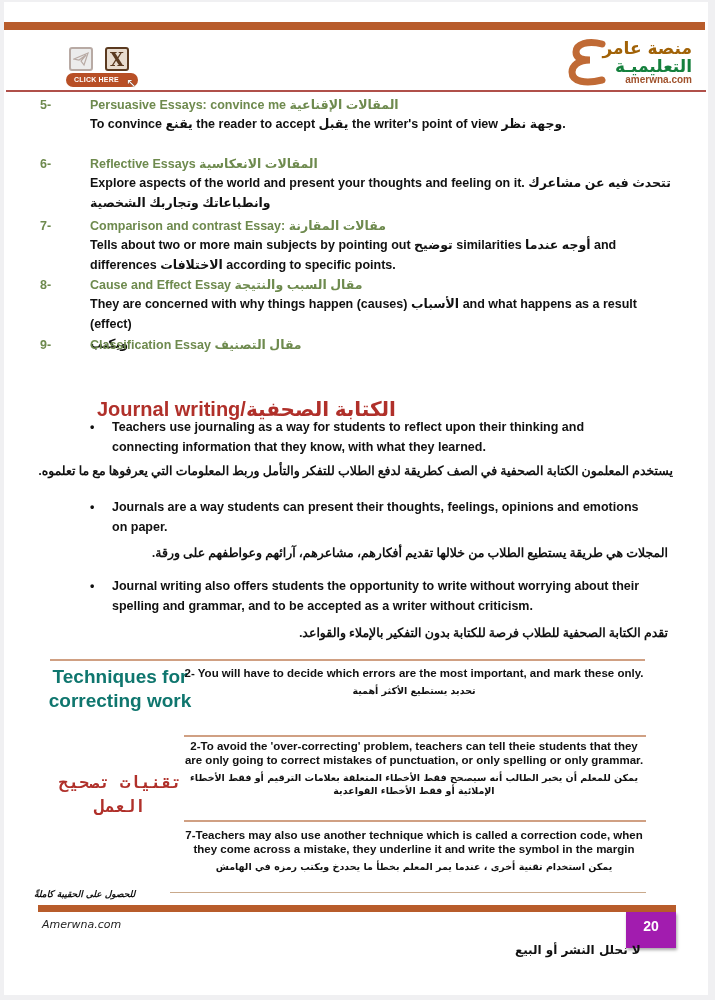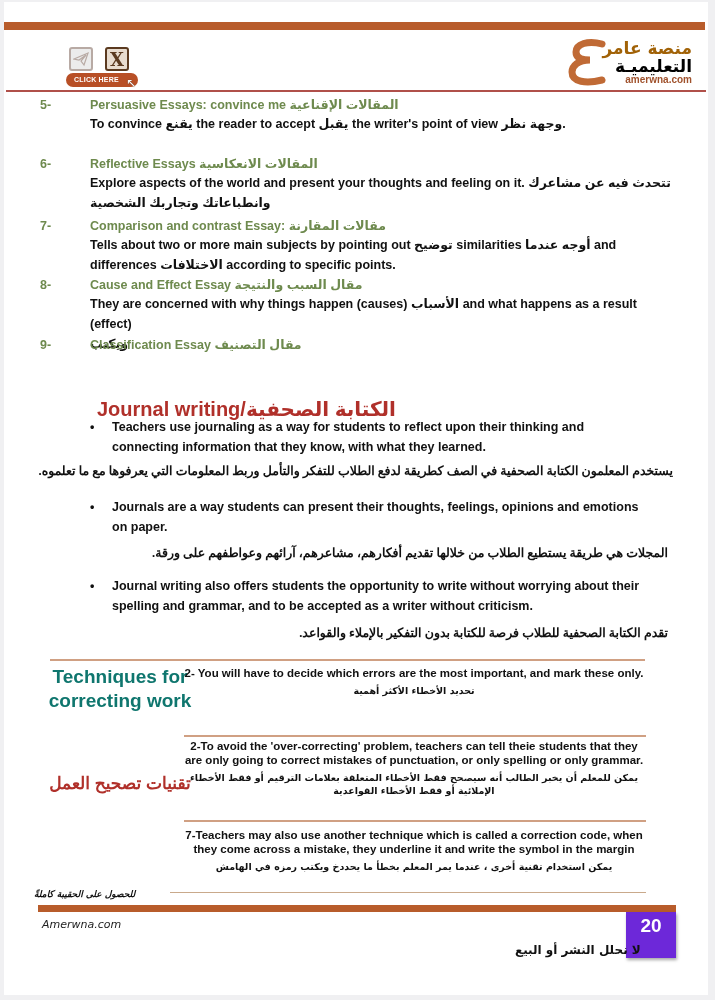--- a/index.html
+++ b/index.html
@@ -12,52 +12,52 @@
   
   .social { position: absolute; left: 66px; top: 46px; width: 80px; height: 46px; }
   .tg { position: absolute; left: 3px; top: 1px; width: 24px; height: 24px; border: 2px solid #b8aaa4; border-radius: 3px; background: #ececec; display: flex; align-items: center; justify-content: center; }
   .xi { position: absolute; left: 39px; top: 1px; width: 24px; height: 24px; border: 2px solid #5b3a20; border-radius: 3px; background: #e8dccf; display: flex; align-items: center; justify-content: center; font-weight: bold; font-size: 18px; color: #5b3a20; font-family: "DejaVu Serif", serif; }
   .click { position: absolute; left: 0; top: 27px; width: 72px; height: 14px; background: #b84f26; border-radius: 7px; color: #fff; font-size: 7px; font-weight: bold; line-height: 14px; padding-left: 8px; letter-spacing: 0.2px; }
   .cursor { position: absolute; left: 60px; top: 30px; font-size: 12px; color: #fff; text-shadow: 0 0 1px #333; }
 
   .logo { position: absolute; left: 560px; top: 38px; width: 140px; height: 50px; }
   .logo-e { position: absolute; left: 8px; top: 0; width: 38px; height: 48px; }
   .logo-ar1 { position: absolute; right: 8px; top: 0; font-size: 17px; color: #a16207; font-weight: bold; direction: rtl; font-family: "DejaVu Sans", sans-serif; }
-  .logo-ar2 { position: absolute; right: 8px; top: 18px; font-size: 17px; color: #000000; font-weight: bold; direction: rtl; font-family: "DejaVu Sans", sans-serif; }
+  .logo-ar2 { position: absolute; right: 8px; top: 18px; font-size: 17px; color: #15803d; font-weight: bold; direction: rtl; font-family: "DejaVu Sans", sans-serif; }
   .logo-url { position: absolute; right: 8px; top: 36px; font-size: 10px; color: #a0522d; font-weight: bold; }
 
   .header-line { position: absolute; left: 6px; top: 90px; width: 700px; height: 2px; background: #b0504a; }
 
   
   .essay { position: absolute; left: 40px; width: 640px; }
   .essay-title { font-size: 12.5px; font-weight: bold; color: #6e8a4e; height: 18px; line-height: 18px; }
   .essay-num { display: inline-block; width: 50px; color: #6e8a4e; }
   .essay-body { margin-left: 50px; font-size: 12.5px; font-weight: bold; line-height: 20px; color: #111; }
 
   .section-title { position: absolute; left: 90px; top: 397px; font-size: 20px; font-weight: bold; color: #b0302a; margin-left: 7px; }
 
   .bullet { position: absolute; left: 90px; width: 560px; font-size: 12.5px; font-weight: bold; line-height: 20px; }
   .bullet-dot { position: absolute; left: 0; top: 0; }
   .bullet-text { margin-left: 22px; display: block; }
   .ar-line { position: absolute; right: 47px; font-size: 12.5px; font-weight: bold; direction: rtl; text-align: right; font-family: Liberation Serif, serif; }
 
   
   .tech-top-line { position: absolute; left: 50px; top: 659px; width: 595px; height: 2px; background: #d0a083; }
   .tech-title { position: absolute; left: 36px; top: 665px; width: 168px; text-align: center; color: #0f766e; font-weight: bold; font-size: 19px; line-height: 24px; }
-  .tech-title-ar { position: absolute; left: 36px; top: 772px; width: 168px; text-align: center; color: #b0302a; font-weight: bold; font-size: 17px; line-height: 24px; direction: rtl; font-family: Liberation Sans, sans-serif; }
+  .tech-title-ar { position: absolute; left: 36px; top: 772px; width: 168px; text-align: center; color: #b0302a; font-weight: bold; font-size: 17px; line-height: 24px; direction: rtl; font-family: Liberation Mono, monospace; }
   .tech-item { position: absolute; left: 184px; width: 460px; text-align: center; font-size: 11.5px; font-weight: bold; line-height: 14px; }
   .tech-item .ar { direction: rtl; font-size: 9.5px; line-height: 13px; margin-top: 4px; font-family: "DejaVu Sans", sans-serif; }
   .tech-sep { position: absolute; left: 184px; width: 462px; height: 2px; background: #d0a083; }
 
   
   .footer-line { position: absolute; left: 170px; top: 892px; width: 476px; height: 1px; background: #c9a98b; }
   .footer-left-ar { position: absolute; left: 34px; top: 889px; font-size: 9px; font-weight: bold; direction: rtl; font-family: "DejaVu Sans", sans-serif; font-style: italic; }
   .footer-bar { position: absolute; left: 38px; top: 905px; width: 638px; height: 7px; background: #b85c2b; }
   .footer-url { position: absolute; left: 42px; top: 918px; font-size: 11px; font-style: italic; color: #222; font-family: "DejaVu Sans", sans-serif; }
-  .page-num { position: absolute; left: 626px; top: 912px; width: 50px; height: 46px; background: #6d28d9; color: #fff; font-weight: bold; font-size: 19px; text-align: center; line-height: 28px; box-shadow: 1px 2px 3px rgba(0,0,0,0.35); }
+  .page-num { position: absolute; left: 626px; top: 912px; width: 50px; height: 36px; background: #a21caf; color: #fff; font-weight: bold; font-size: 14px; text-align: center; line-height: 28px; box-shadow: 1px 2px 3px rgba(0,0,0,0.35); }
   .no-sell { position: absolute; left: 515px; top: 943px; font-size: 12px; font-weight: bold; direction: rtl; font-family: "DejaVu Sans", sans-serif; }
 </style>
 </head>
 <body>
 
 <div class="page"></div>
 <div class="top-bar"></div>
 
 <div class="social">
   <div class="tg">
@@ -123,21 +123,21 @@
   <span class="bullet-text">Journal writing also offers students the opportunity to write without worrying about their spelling and grammar, and to be accepted as a writer without criticism.</span>
 </div>
 <div class="ar-line" style="top:625px">تقدم الكتابة الصحفية للطلاب فرصة للكتابة بدون التفكير بالإملاء والقواعد.</div>
 
 <div class="tech-top-line"></div>
 <div class="tech-title">Techniques for correcting work</div>
 <div class="tech-title-ar">تقنيات تصحيح العمل</div>
 
 <div class="tech-item" style="top:666px">
   <div>2- You will have to decide which errors are the most important, and mark these only.</div>
-  <div class="ar">تحديد الأخطاء الأكثر أهمية</div>
+  <div class="ar">تحديد يستطيع الأكثر أهمية</div>
 </div>
 <div class="tech-sep" style="top:735px"></div>
 
 <div class="tech-item" style="top:739px">
   <div>2-To avoid the 'over-correcting' problem, teachers can tell theie students that they are only going to correct mistakes of punctuation, or only spelling or only grammar.</div>
   <div class="ar">يمكن للمعلم أن يخبر الطالب أنه سيصحح فقط الأخطاء المتعلقة بعلامات الترقيم أو فقط الأخطاء الإملائية أو فقط الأخطاء القواعدية</div>
 </div>
 <div class="tech-sep" style="top:820px"></div>
 
 <div class="tech-item" style="top:828px">

